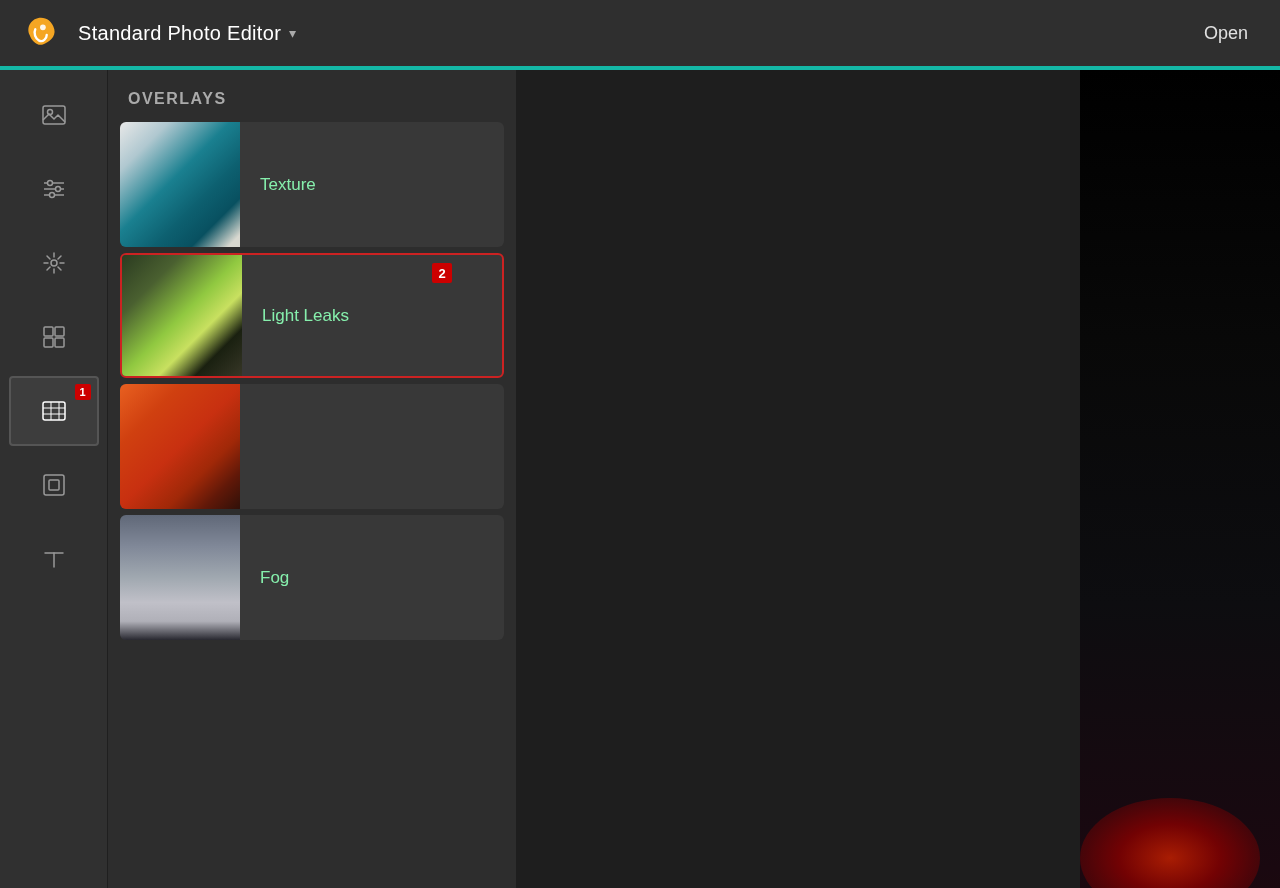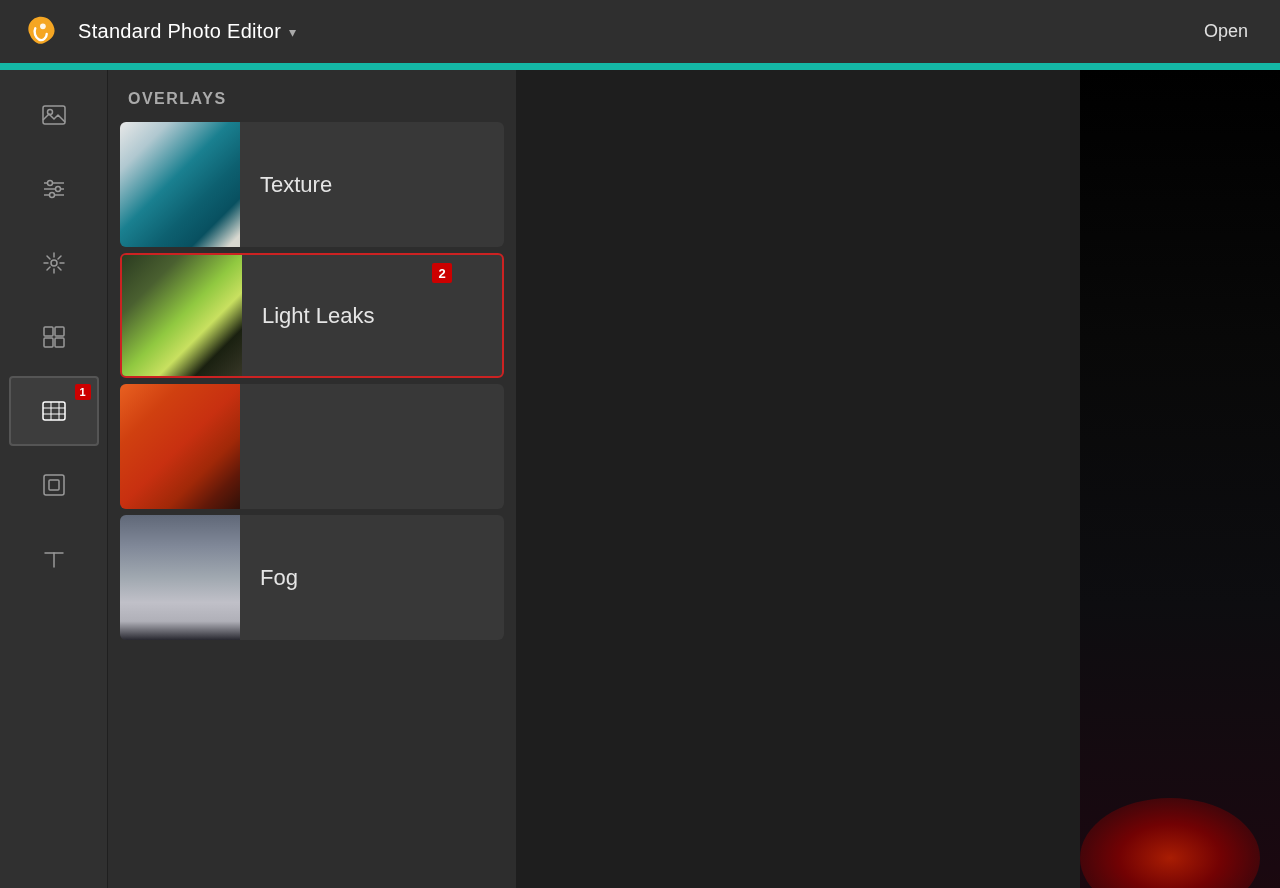--- a/index.html
+++ b/index.html
@@ -14,21 +14,21 @@
       flex-direction: column;
     }
 
     
     .topbar {
       height: 70px;
       background: #2f2f2f;
       display: flex;
       align-items: center;
       padding: 6px 20px;
-      border-bottom: 7px solid #14b8a6;
+      border-bottom: 4px solid #14b8a6;
       flex-shrink: 0;
       justify-content: space-between;
     }
     .topbar-left {
       display: flex;
       align-items: center;
       gap: 16px;
     }
     .logo-icon {
       width: 42px;
@@ -203,23 +203,23 @@
     
     .thumb-fog {
       width: 100%;
       height: 100%;
       background: linear-gradient(180deg, #606878 0%, #808898 25%, #a0a8b0 50%, #c0c0c8 70%, #b0b0b8 85%, #282830 100%);
     }
 
     .overlay-label {
       flex: 1;
       padding: 0 20px;
-      font-size: 22px;
+      font-size: 17px;
       font-weight: 400;
-      color: #e5e5e5;
+      color: #86efac;
     }
 
     
     .canvas-area {
       flex: 1;
       background: #1e1e1e;
       display: flex;
       align-items: flex-start;
       justify-content: flex-end;
       overflow: hidden;

